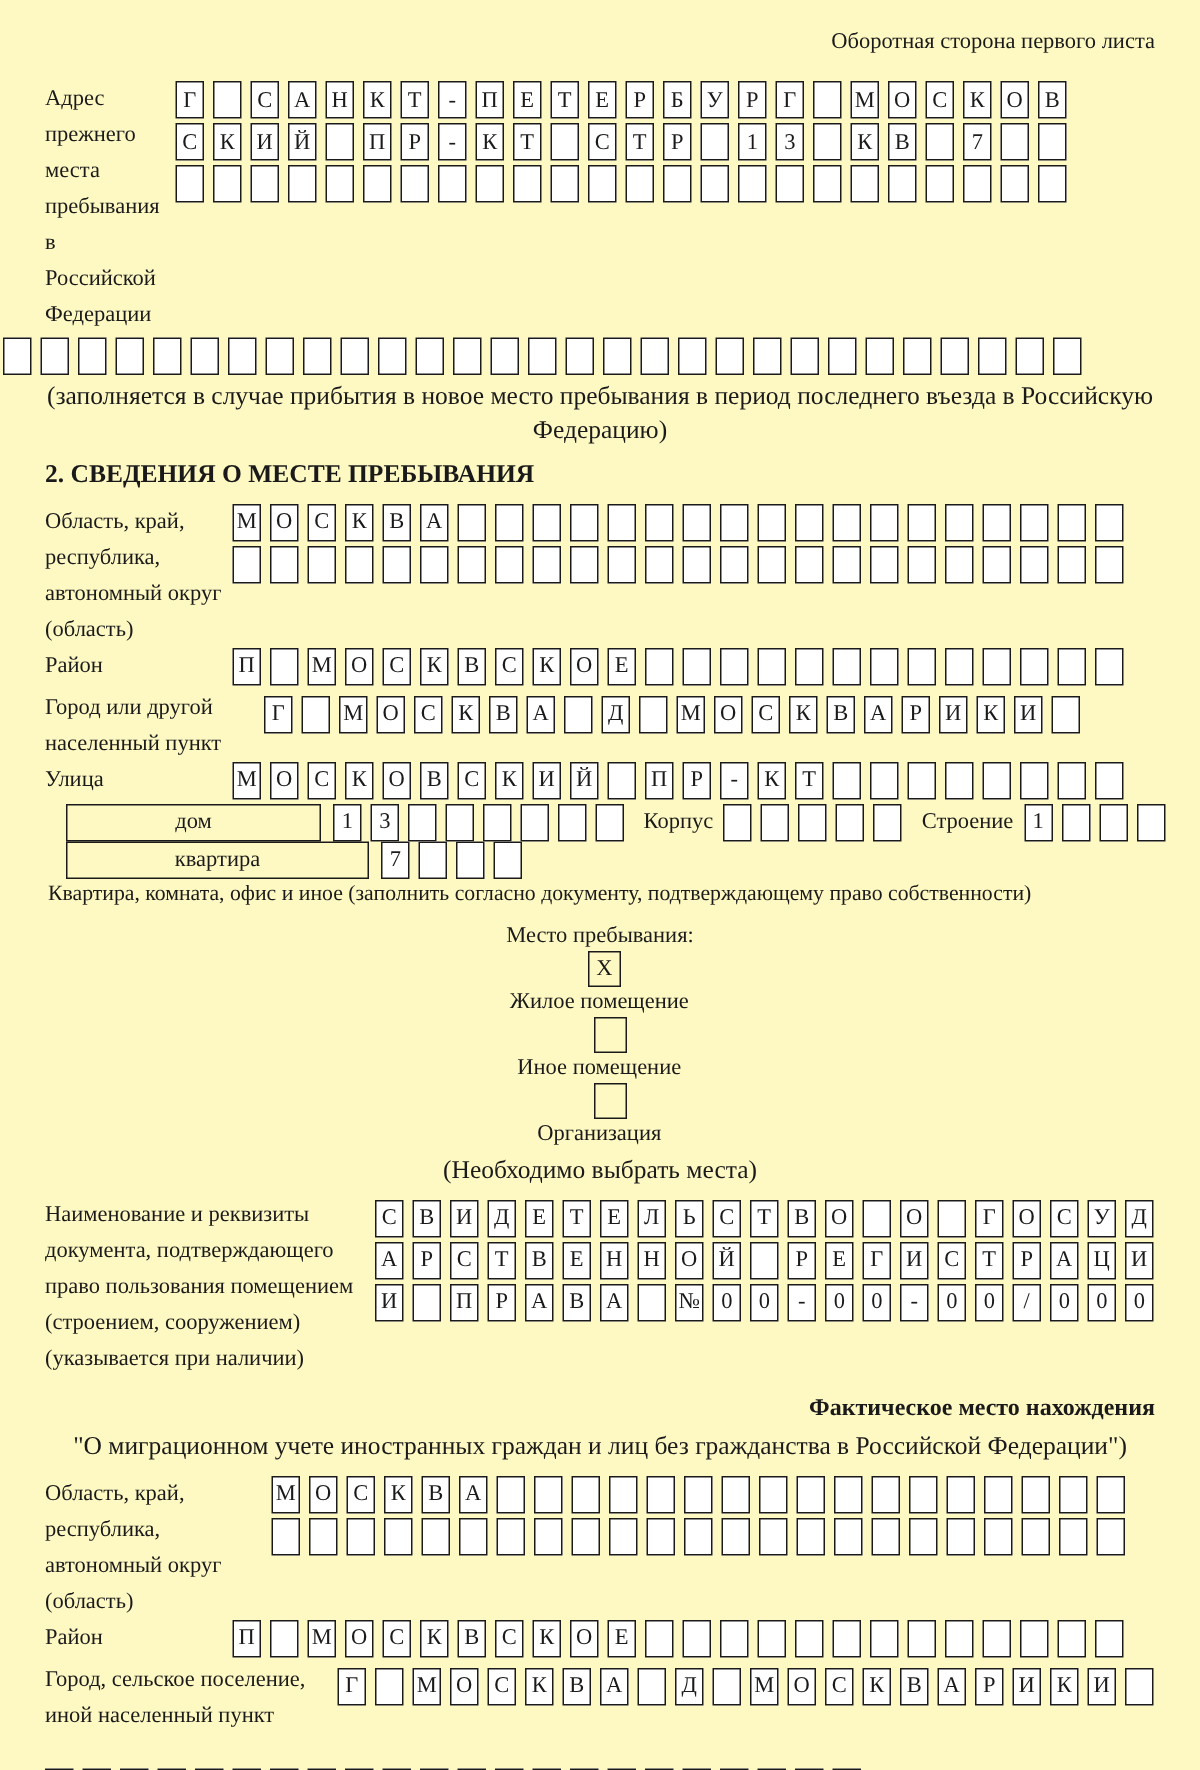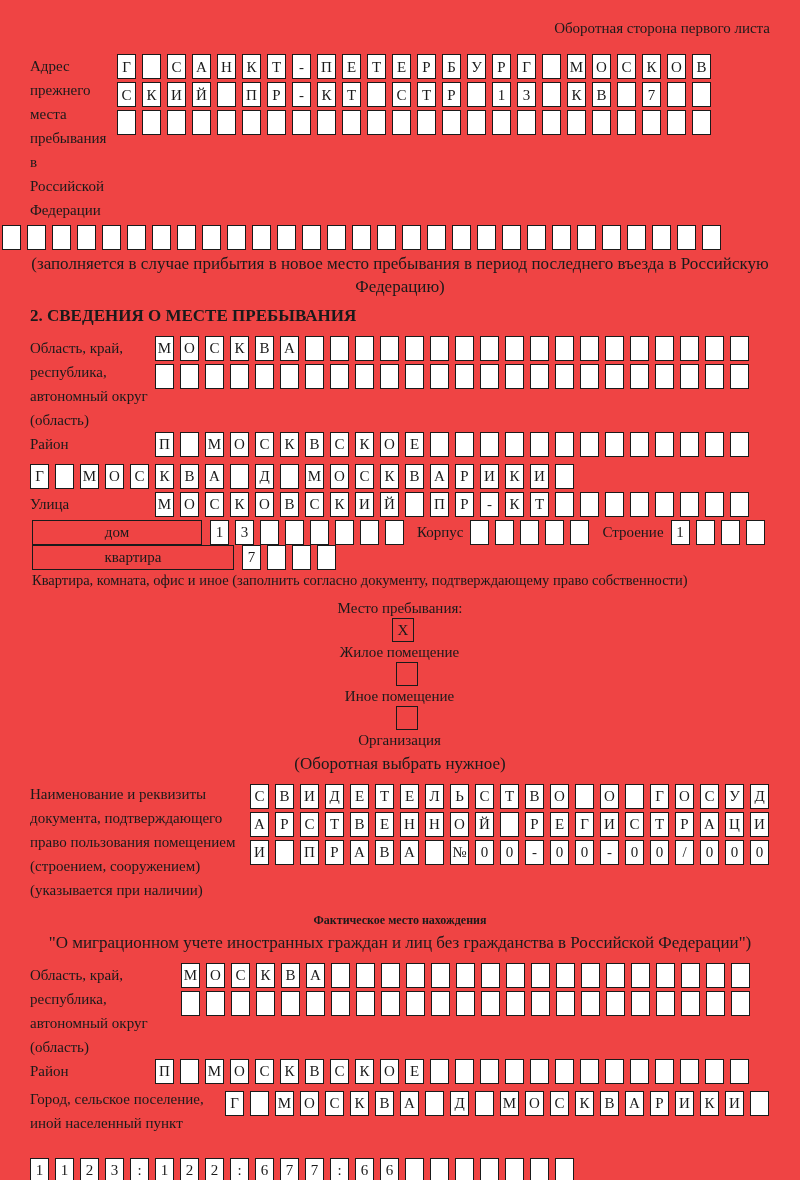--- a/index.html
+++ b/index.html
@@ -1,19 +1,19 @@
 <!DOCTYPE html>
 <html><head>
 <meta charset="utf-8">
 <style>
   html,body{margin:0;padding:0;background:#fff;}
   .page{
     width:800px;height:1180px;box-sizing:border-box;
     padding:8px 30px 0 30px;position:relative;
-    background:#ef4444;color:#1a1a1a;
+    background:#fef9c3;color:#1a1a1a;
     font-family:"Liberation Serif","DejaVu Serif",serif;
     font-size:15px;line-height:1.35;overflow:hidden;
   }
   .page-note{text-align:right;margin:10px 0 16px 0;}
   .row{display:flex;align-items:flex-start;}
   .lbl{flex-shrink:0;line-height:24px;padding-right:4px;box-sizing:border-box;}
   .lbl-85{width:87px;}
   .lbl-125{width:125px;}
   .lbl-146{width:146px;}
   .lbl-151{width:151px;}
@@ -26,32 +26,32 @@
     margin-right:6px;display:inline-flex;align-items:center;justify-content:center;
     font-size:15px;flex-shrink:0;background:#fff;
   }
   .widebox{
     height:25px;box-sizing:border-box;border:1.6px solid #1a1a1a;
     display:inline-flex;align-items:center;justify-content:center;flex-shrink:0;
   }
   .caption{font-size:17px;text-align:center;margin:1px 0 6px 0;}
   .caption-left{font-size:14.5px;margin:1px 0 7px 2px;}
   .sec-header{font-weight:bold;font-size:17px;margin:6px 0 8px 0;}
-  .sub-header{font-weight:bold;font-size:12px;text-align:center;margin:10px 0 4px 0;}
+  .sub-header{font-weight:bold;font-size:16px;text-align:right;margin:10px 0 4px 0;}
   .full-row{margin-left:-28px;margin-top:3px;}
   .mt4{margin-top:4px;}
   .stay-row{align-items:center;margin:6px 0 2px 0;flex-direction:column;}
   .stay-row .opt-lbl{margin:0 10px 0 9px;}
   .checkbox{
     width:22px;height:24px;box-sizing:border-box;border:1.6px solid #1a1a1a;
     display:inline-flex;align-items:center;justify-content:center;font-size:15px;flex-shrink:0;
   }
   .cb-gap{margin-left:14px;}
   .inline-lbl{margin:2px 7px 0 7px;white-space:nowrap;}
-  .house-row{margin-left:2px;}
+  .house-row{margin-left:14px;}
   .stamp-wrap{margin:10px 0 0 auto;width:412px;text-align:center;}
   .stamp-box{width:372px;height:176px;border:1.8px solid #1a1a1a;margin:0 auto 7px auto;box-sizing:border-box;background:#fff;}
   .doc-rows{margin-top:2px;}
 </style>
 </head>
 <body>
 
 <div class="page">
 
   <div class="page-note">Оборотная сторона первого листа</div>
@@ -258,20 +258,21 @@
         <span class="cell"></span>
         <span class="cell"></span>
         <span class="cell"></span>
         <span class="cell"></span>
         <span class="cell"></span>
         <span class="cell"></span>
       </div>
   </div>
 
   <div class="row">
+    <div class="lbl lbl-146">Город или другой населенный пункт</div>
     <div class="cellrow mt4">
         <span class="cell">Г</span>
         <span class="cell"></span>
         <span class="cell">М</span>
         <span class="cell">О</span>
         <span class="cell">С</span>
         <span class="cell">К</span>
         <span class="cell">В</span>
         <span class="cell">А</span>
         <span class="cell"></span>
@@ -363,21 +364,21 @@
 
   <div class="row stay-row">
     <span>Место пребывания:</span>
     <span class="checkbox" style="margin-left:6px;">X</span>
     <span class="opt-lbl">Жилое помещение</span>
     <span class="checkbox cb-gap"></span>
     <span class="opt-lbl">Иное помещение</span>
     <span class="checkbox cb-gap"></span>
     <span class="opt-lbl">Организация</span>
   </div>
-  <div class="caption">(Оборотная выбрать нужное)</div>
+  <div class="caption">(Необходимо выбрать места)</div>
 
   <div class="row">
     <div class="lbl lbl-220">Наименование и реквизиты документа, подтверждающего право пользования помещением (строением, сооружением) (указывается при наличии)</div>
     <div class="doc-rows">
       <div class="cellrow">
           <span class="cell">С</span>
           <span class="cell">В</span>
           <span class="cell">И</span>
           <span class="cell">Д</span>
           <span class="cell">Е</span>

